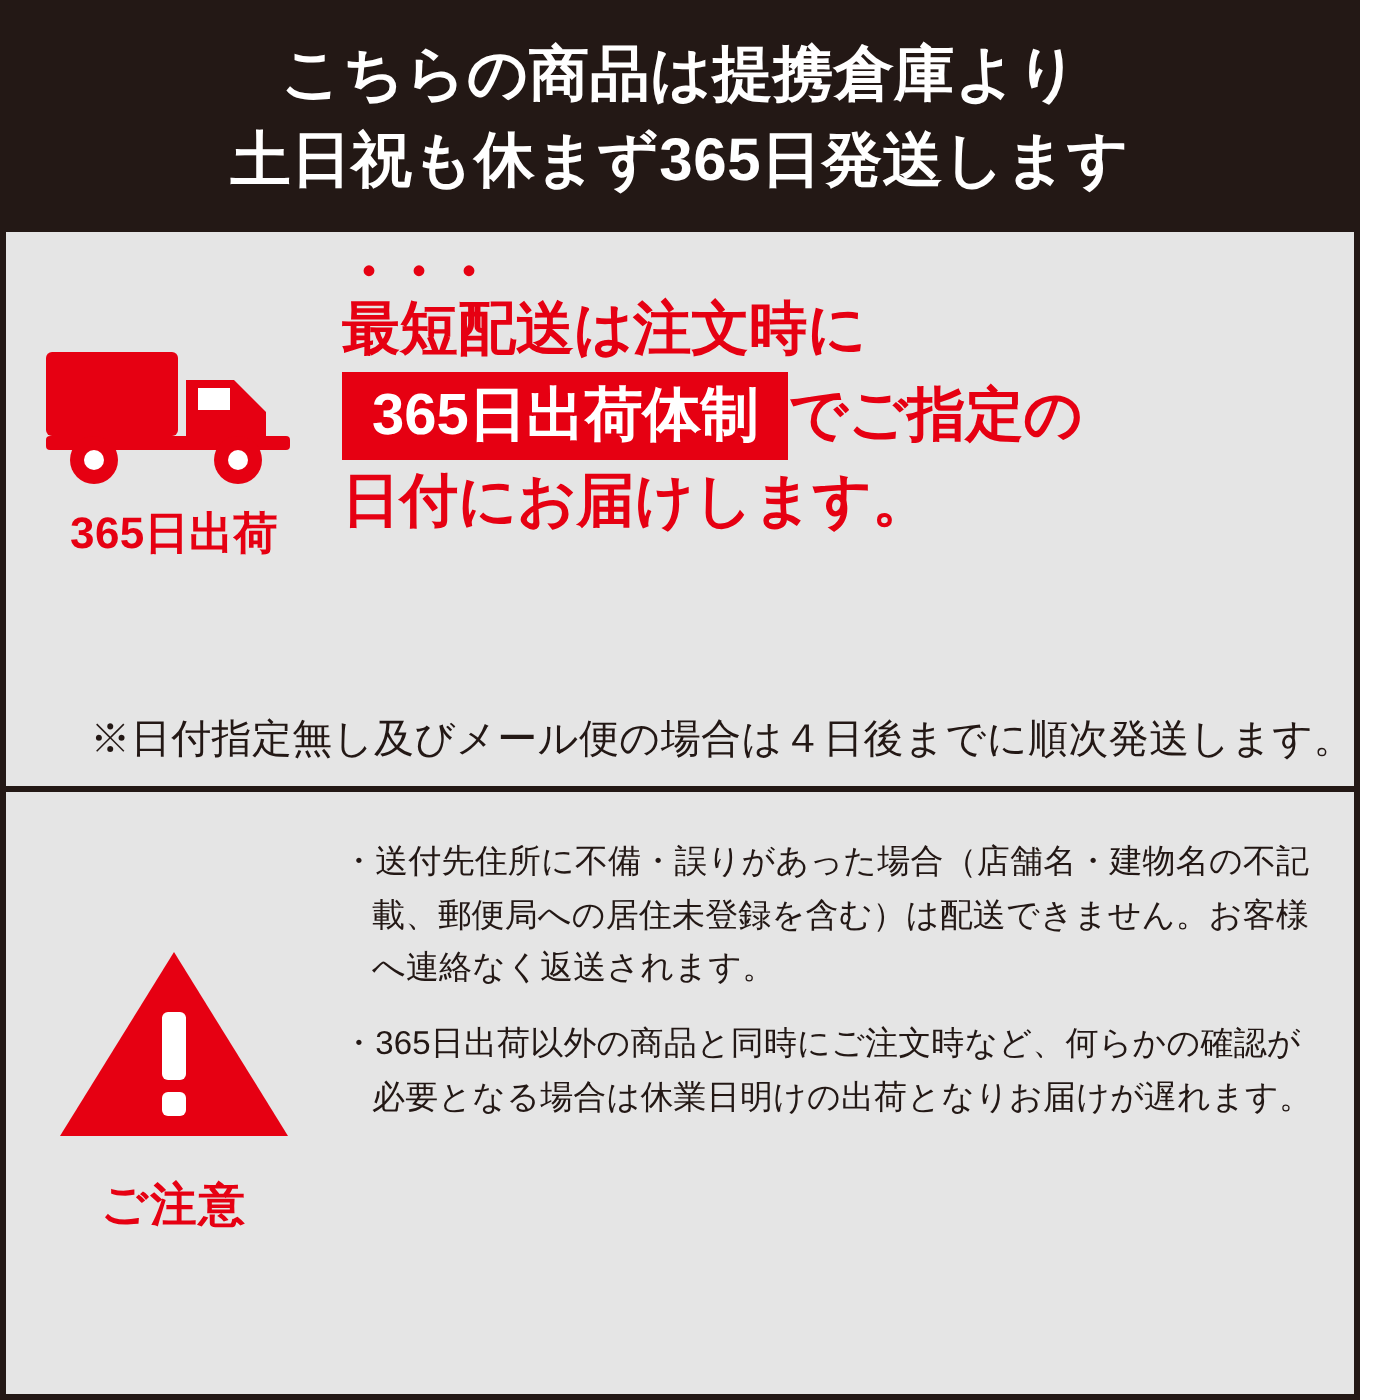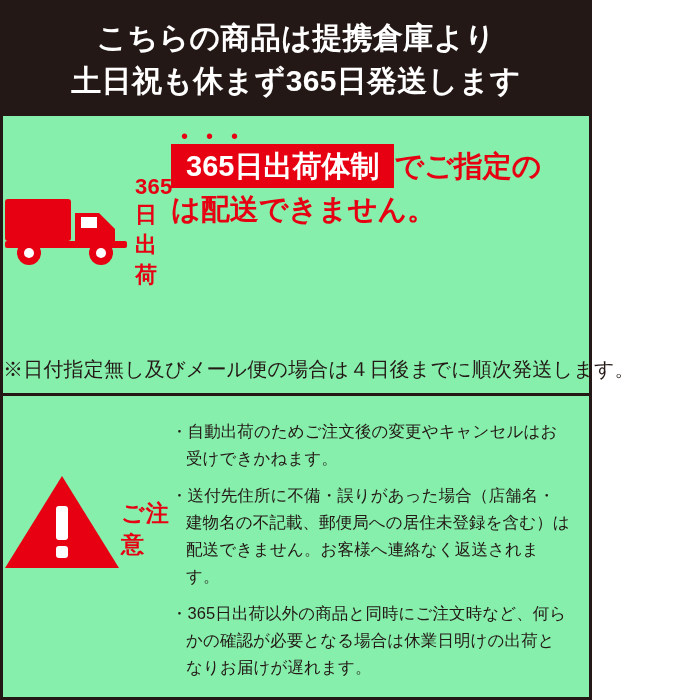--- a/index.html
+++ b/index.html
@@ -8,27 +8,27 @@
   }
   body {
     width: 700px;
     height: 700px;
     background: #ffffff;
     font-family: "Liberation Sans", sans-serif;
     color: #231815;
     overflow: hidden;
   }
   .banner {
-    width: 592px;
+    width: 680px;
     height: 700px;
     box-sizing: border-box;
     border: 3px solid #231815;
     display: flex;
     flex-direction: column;
-    background: #86efac;
+    background: #e5e5e5;
   }
 
   
   .header {
     background: #231815;
     color: #ffffff;
     height: 113px;
     flex: 0 0 113px;
     display: flex;
     flex-direction: column;
@@ -54,21 +54,21 @@
   }
   .mid-main {
     display: flex;
     flex: 1 1 auto;
     align-items: flex-start;
   }
   .truck-col {
     width: 168px;
     flex: 0 0 168px;
     display: flex;
-    flex-direction: row;
+    flex-direction: column;
     align-items: center;
     padding-top: 42px;
   }
   .truck-svg {
     display: block;
   }
   .truck-label {
     color: #e60012;
     font-size: 22px;
     font-weight: bold;
@@ -114,21 +114,21 @@
   .caution {
     flex: 1 1 auto;
     display: flex;
     align-items: flex-start;
     padding-top: 14px;
   }
   .caution-col {
     width: 168px;
     flex: 0 0 168px;
     display: flex;
-    flex-direction: row;
+    flex-direction: column;
     align-items: center;
     padding-top: 62px;
   }
   .caution-label {
     color: #e60012;
     font-size: 23px;
     font-weight: bold;
     margin-top: 10px;
     letter-spacing: 0.05em;
   }
@@ -183,40 +183,40 @@
             <circle cx="26" cy="64" r="5" fill="#ffffff"></circle>
             <circle cx="98" cy="64" r="12" fill="#e60012"></circle>
             <circle cx="98" cy="64" r="5" fill="#ffffff"></circle>
           </svg>
         </span>
         <div class="truck-label">365日出荷</div>
       </div>
 
       <div class="mid-text">
         <div class="dots">•••</div>
+        <div class="red-line">最短配送は注文時に</div>
         <div class="red-line"><span class="hl">365日出荷体制</span><span>でご指定の</span></div>
-        <div class="red-line">は配送できません。</div>
+        <div class="red-line">日付にお届けします。</div>
       </div>
 
     </div>
     <div class="note">※日付指定無し及びメール便の場合は４日後までに順次発送します。</div>
   </div>
 
   <div class="caution">
     <div class="caution-col">
       <span>
         <svg width="118" height="100" viewBox="0 0 118 100" aria-hidden="true">
           <polygon points="59,4 116,96 2,96" fill="#e60012"></polygon>
           <rect x="53" y="34" width="12" height="34" rx="3" fill="#ffffff"></rect>
           <rect x="53" y="74" width="12" height="12" rx="3" fill="#ffffff"></rect>
         </svg>
       </span>
       <div class="caution-label">ご注意</div>
     </div>
 
     <ul class="caution-list">
-      <li>自動出荷のためご注文後の変更やキャンセルはお受けできかねます。</li>
       <li>送付先住所に不備・誤りがあった場合（店舗名・建物名の不記載、郵便局への居住未登録を含む）は配送できません。お客様へ連絡なく返送されます。</li>
       <li>365日出荷以外の商品と同時にご注文時など、何らかの確認が必要となる場合は休業日明けの出荷となりお届けが遅れます。</li>
     </ul>
   </div>
 
 </div>
 
 </body></html>

